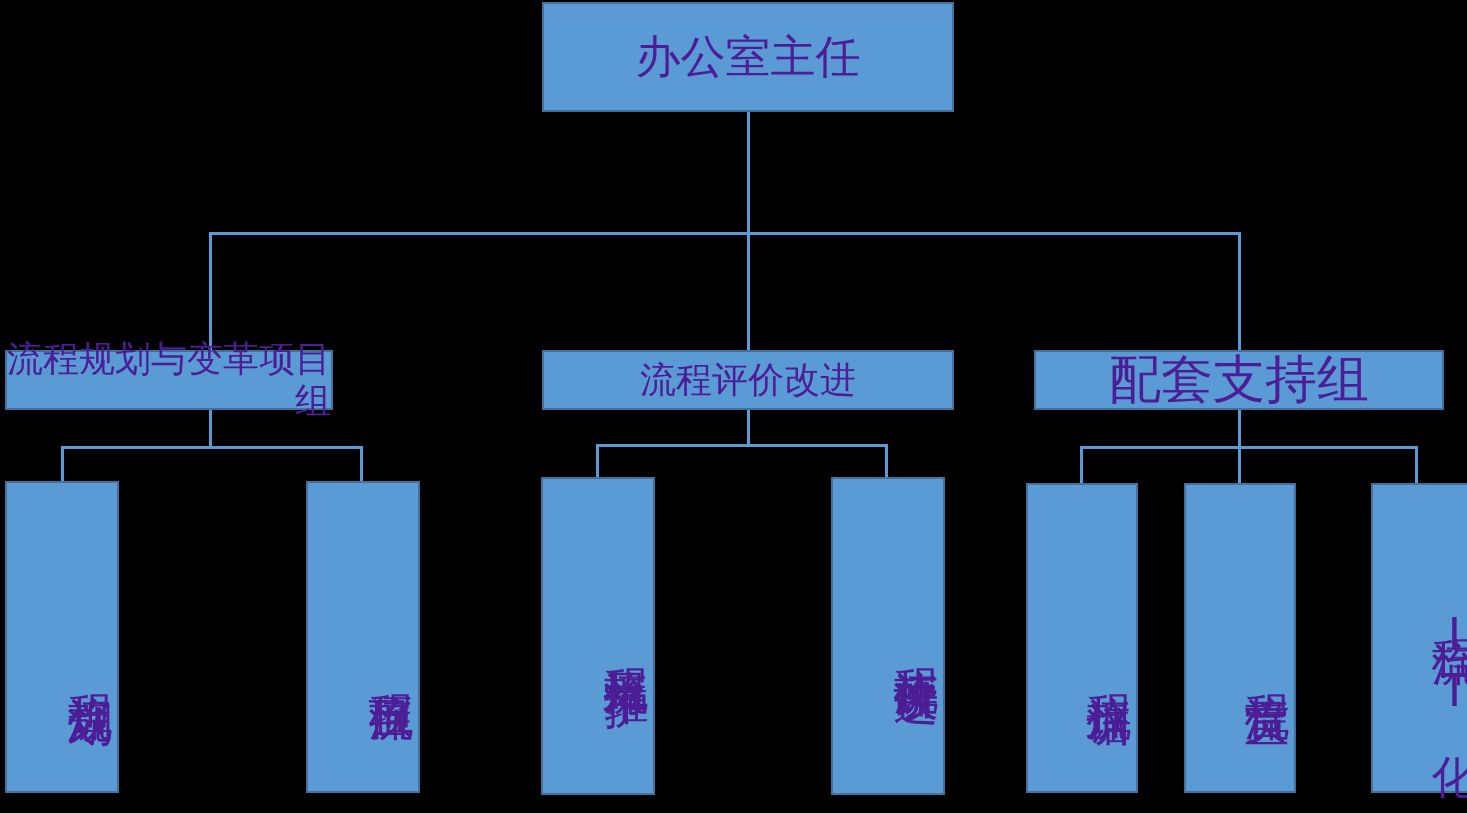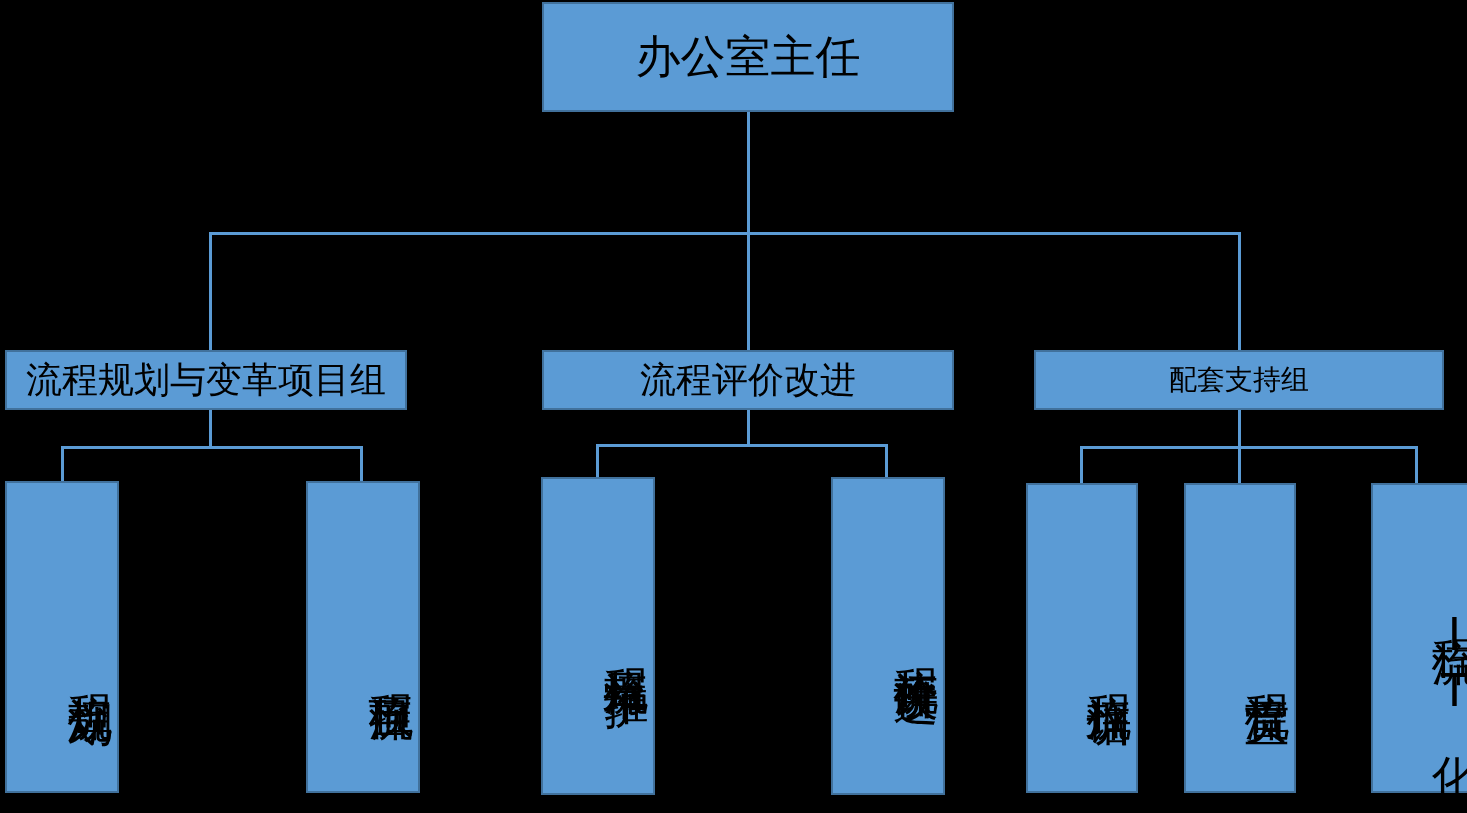--- a/index.html
+++ b/index.html
@@ -14,21 +14,21 @@
     height: 813px;
     background: #000000;
     font-family: "DejaVu Sans", "Liberation Sans", sans-serif;
     overflow: hidden;
   }
   .node {
     position: absolute;
     box-sizing: border-box;
     background: #5B9BD5;
     border: 2px solid #41719C;
-    color: #000000;
+    color: #4c1d95;
     display: flex;
     align-items: center;
     justify-content: center;
     text-align: center;
     line-height: 1.18;
     z-index: 2;
   }
   .node.vertical {
     writing-mode: vertical-rl;
     text-orientation: upright;
@@ -78,29 +78,29 @@
   <div class="connector" style="left:1238px; top:410px; width:3px; height:38px;"></div>
   <div class="connector" style="left:1080px; top:446px; width:338px; height:3px;"></div>
   <div class="connector" style="left:1080px; top:446px; width:3px; height:37px;"></div>
   <div class="connector" style="left:1238px; top:446px; width:3px; height:37px;"></div>
   <div class="connector" style="left:1415px; top:446px; width:3px; height:37px;"></div>
 
   <div class="node" style="left:542px; top:2px; width:412px; height:110px; font-size:45px;">
     <span class="node-label">办公室主任</span>
   </div>
 
-  <div class="node" style="left:5px; top:350px; width:402px; height:60px; font-size:36px;text-align:right;">
+  <div class="node" style="left:5px; top:350px; width:328px; height:60px; font-size:36px;text-align:right;">
     <span class="node-label">流程规划与变革项目组</span>
   </div>
 
   <div class="node" style="left:542px; top:350px; width:412px; height:60px; font-size:36px;">
     <span class="node-label">流程评价改进</span>
   </div>
 
-  <div class="node" style="left:1034px; top:350px; width:410px; height:60px; font-size:28px;">
+  <div class="node" style="left:1034px; top:350px; width:410px; height:60px; font-size:52px;">
     <span class="node-label">配套支持组</span>
   </div>
 
   <div class="node vertical" style="left:5px; top:481px; width:114px; height:312px; font-size:45px; padding-top:52px;">
     <span class="node-label">流程规划</span>
   </div>
 
   <div class="node vertical" style="left:306px; top:481px; width:114px; height:312px; font-size:45px; padding-top:52px;">
     <span class="node-label">流程项目</span>
   </div>

